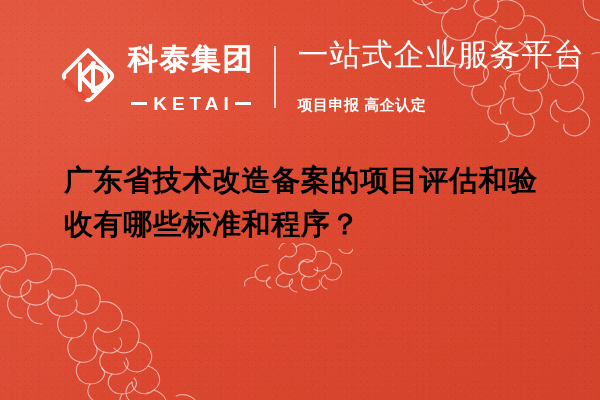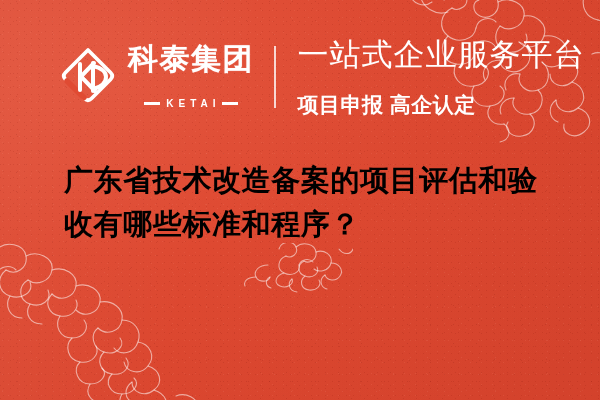--- a/index.html
+++ b/index.html
@@ -95,21 +95,21 @@
     line-height: 33px;
     font-weight: 700;
     letter-spacing: 1.5px;
     white-space: nowrap;
     text-shadow: 0 0 1px rgba(255,255,255,.55);
   }
   .logo-en {
     display: flex;
     align-items: center;
     color: #ffffff;
-    font-size: 10px;
+    font-size: 19px;
     line-height: 17px;
     font-weight: 700;
     letter-spacing: 5px;
     margin-top: 20px;
     justify-content: center;
   }
   .logo-en .dash {
     display: inline-block;
     width: 16px;
     height: 3px;
@@ -135,21 +135,21 @@
   .tagline-main {
     color: #ffffff;
     font-size: 31px;
     line-height: 36px;
     font-weight: 400;
     letter-spacing: 1px;
     white-space: nowrap;
   }
   .tagline-sub {
     color: #ffffff;
-    font-size: 21px;
+    font-size: 15px;
     line-height: 26px;
     font-weight: 700;
     letter-spacing: .5px;
     white-space: nowrap;
     margin-top: 19px;
   }
 
   
   .headline {
     position: absolute;

